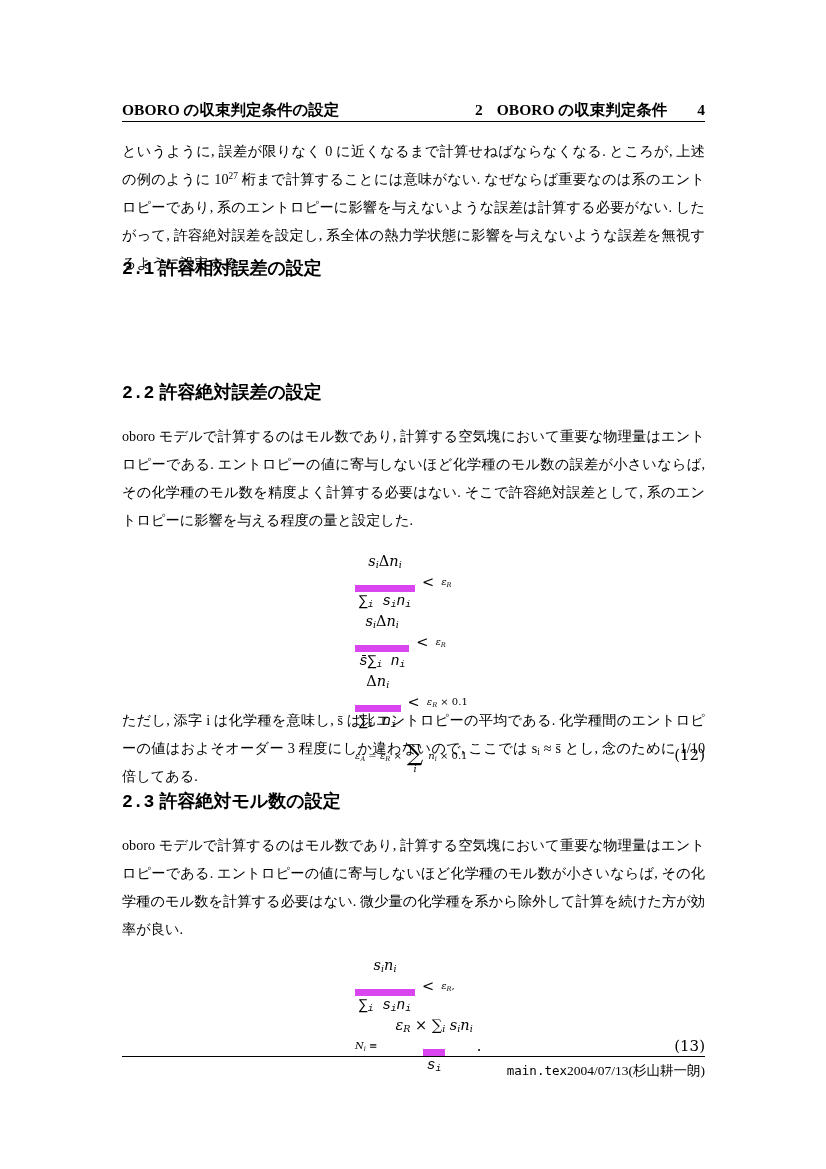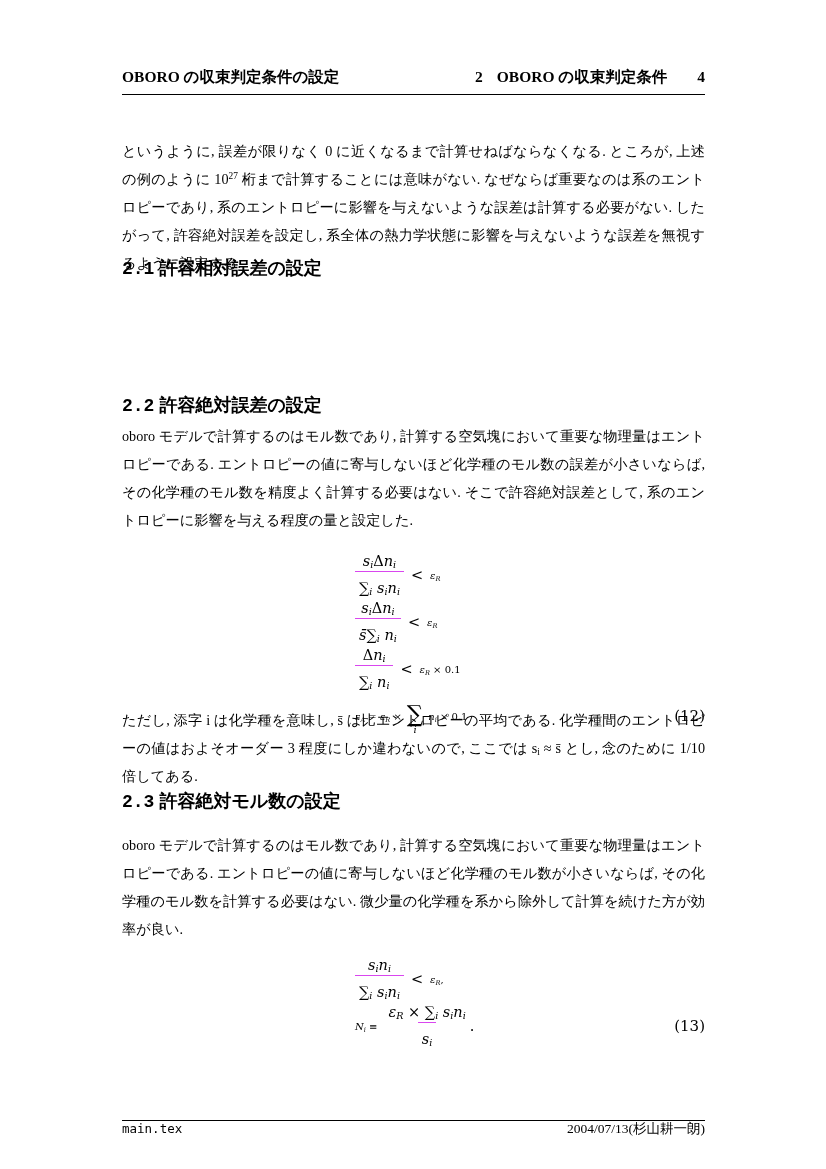--- a/index.html
+++ b/index.html
@@ -6,22 +6,22 @@
   .page{
     position:relative;width:826px;height:1169px;margin:0 auto;
     background:#ffffff;color:#000;
     font-family:"Liberation Serif","DejaVu Serif",serif;
     overflow:hidden;
   }
   .content{position:absolute;left:122px;top:0;width:583px;height:100%;}
 
   
   .hdr{
-    position:absolute;top:68px;left:0;width:100%;
-    border-bottom:1.2px solid #000;padding-bottom:9px;
+    position:absolute;top:101px;left:0;width:100%;
+    border-bottom:1.2px solid #000;padding-bottom:3px;
     display:flex;align-items:baseline;
     font-weight:bold;font-size:15.5px;line-height:17px;
   }
   .hdr .right{margin-left:auto;display:flex;align-items:baseline;}
   .hdr .secno{margin-right:14px;}
   .hdr .pageno{margin-left:30px;}
 
   
   .para{
     position:absolute;left:0;width:583px;
@@ -46,33 +46,33 @@
     padding-left:233px;margin-bottom:3px;
     font-family:"DejaVu Serif","Liberation Serif",serif;
   }
   .math{font-size:10px;white-space:nowrap;}
   .rel{margin:0 7px;font-size:14.5px;}
   .frac{
     display:inline-flex;flex-direction:column;align-items:center;
     vertical-align:middle;text-align:center;
   }
   .frac .num,.frac .den{font-size:14.5px;line-height:17px;padding:0 4px;white-space:nowrap;}
-  .frac .num{margin-bottom:1px;}
-  .frac .den{border-top:1px solid #d946ef;padding-top:8px;}
+  .frac .num{margin-bottom:15px;}
+  .frac .den{border-top:7px solid #d946ef;padding-top:1px;font-family:Liberation Mono, monospace;}
   .bigsum{display:inline-flex;flex-direction:column;align-items:center;margin:0 5px;transform:translateY(3px);}
   .sumtop{font-size:23px;line-height:21px;}
   .sumsub{font-size:10px;line-height:9px;font-style:italic;}
   .eqtag{position:absolute;right:0;top:50%;transform:translateY(-50%);font-size:15px;}
   .period{font-size:14.5px;}
 
   
   .ftr{
-    position:absolute;top:1120px;left:0;width:100%;
-    border-top:1.2px solid #000;padding-top:0;
-    display:flex;justify-content:space-between;align-items:baseline;
+    position:absolute;top:1056px;left:0;width:100%;
+    border-top:1.2px solid #000;padding-top:6px;
+    display:flex;justify-content:flex-end;align-items:baseline;
     font-size:13.5px;line-height:15px;
   }
   .ftr .file{font-family:"DejaVu Sans Mono","Liberation Mono",monospace;font-size:12.5px;}
 </style>
 </head>
 <body>
 
 <div class="page">
   <div class="content">
 
@@ -85,21 +85,21 @@
       </span>
     </div>
 
     <div class="para" style="top:137px">というように, 誤差が限りなく 0 に近くなるまで計算せねばならなくなる. ところが, 上述の例のように 10<sup>27</sup> 桁まで計算することには意味がない. なぜならば重要なのは系のエントロピーであり, 系のエントロピーに影響を与えないような誤差は計算する必要がない. したがって, 許容絶対誤差を設定し, 系全体の熱力学状態に影響を与えないような誤差を無視するように設定する.</div>
 
     <div class="sec" style="top:257px">
       <span class="no">2.1</span>
       <span>許容相対誤差の設定</span>
     </div>
 
-    <div class="sec" style="top:394px">
+    <div class="sec" style="top:381px">
       <span class="no">2.2</span>
       <span>許容絶対誤差の設定</span>
     </div>
     <div class="para" style="top:422px">oboro モデルで計算するのはモル数であり, 計算する空気塊において重要な物理量はエントロピーである. エントロピーの値に寄与しないほど化学種のモル数の誤差が小さいならば, その化学種のモル数を精度よく計算する必要はない. そこで許容絶対誤差として, 系のエントロピーに影響を与える程度の量と設定した.</div>
 
     <div class="eq" style="top:553px">
       <div class="eqrow">
         <span class="frac">
           <span class="num"><i>s</i><sub><i>i</i></sub>Δ<i>n</i><sub><i>i</i></sub></span>
           <span class="den">∑<sub><i>i</i></sub> <i>s</i><sub><i>i</i></sub><i>n</i><sub><i>i</i></sub></span>
@@ -145,21 +145,21 @@
     <div class="eq" style="top:957px">
       <div class="eqrow">
         <span class="frac">
           <span class="num"><i>s</i><sub><i>i</i></sub><i>n</i><sub><i>i</i></sub></span>
           <span class="den">∑<sub><i>i</i></sub> <i>s</i><sub><i>i</i></sub><i>n</i><sub><i>i</i></sub></span>
         </span>
         <span class="rel">&lt;</span>
         <span class="math"><i>ε</i><sub><i>R</i></sub>,</span>
       </div>
       <div class="eqrow">
-        <span class="math" style="margin-right:7px"><i>N</i><sub><i>i</i></sub> ≡</span>
+        <span class="math" style="margin-right:14px"><i>N</i><sub><i>i</i></sub> ≡</span>
         <span class="frac">
           <span class="num"><i>ε</i><sub><i>R</i></sub> × ∑<sub><i>i</i></sub> <i>s</i><sub><i>i</i></sub><i>n</i><sub><i>i</i></sub></span>
           <span class="den"><i>s</i><sub><i>i</i></sub></span>
         </span>
         <span class="period">.</span>
         <span class="eqtag">(13)</span>
       </div>
     </div>
 
     <div class="ftr">

